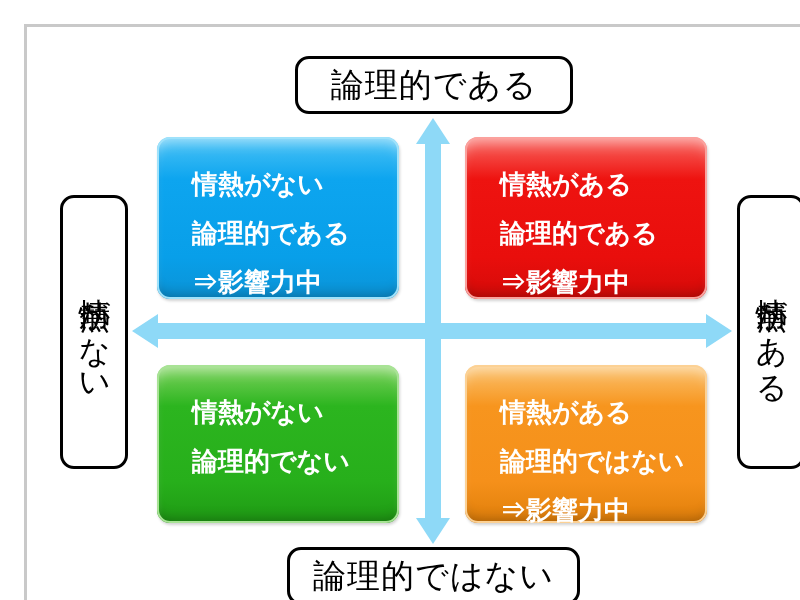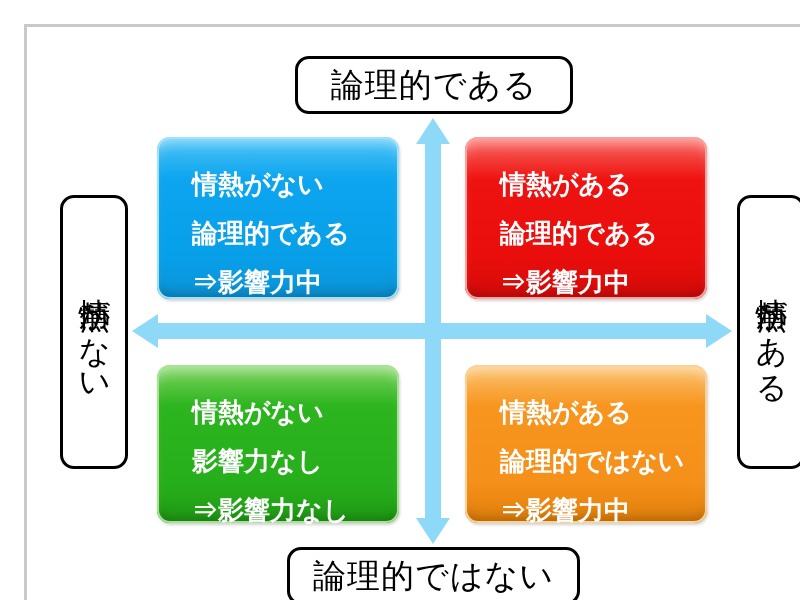--- a/index.html
+++ b/index.html
@@ -124,22 +124,21 @@
   </div>
 
   <div class="quadrant q-top-right">
     <span class="q-line">情熱がある</span>
     <span class="q-line">論理的である</span>
     <span class="q-line">⇒影響力中</span>
   </div>
 
   <div class="quadrant q-bottom-left">
     <span class="q-line">情熱がない</span>
-    <span class="q-line">影響力なし</span>
-    <span class="q-line">⇒影響力なし</span>
+    <span class="q-line">論理的でない</span>
   </div>
 
   <div class="quadrant q-bottom-right">
     <span class="q-line">情熱がある</span>
     <span class="q-line">論理的ではない</span>
     <span class="q-line">⇒影響力中</span>
   </div>
 
 </div>
 

